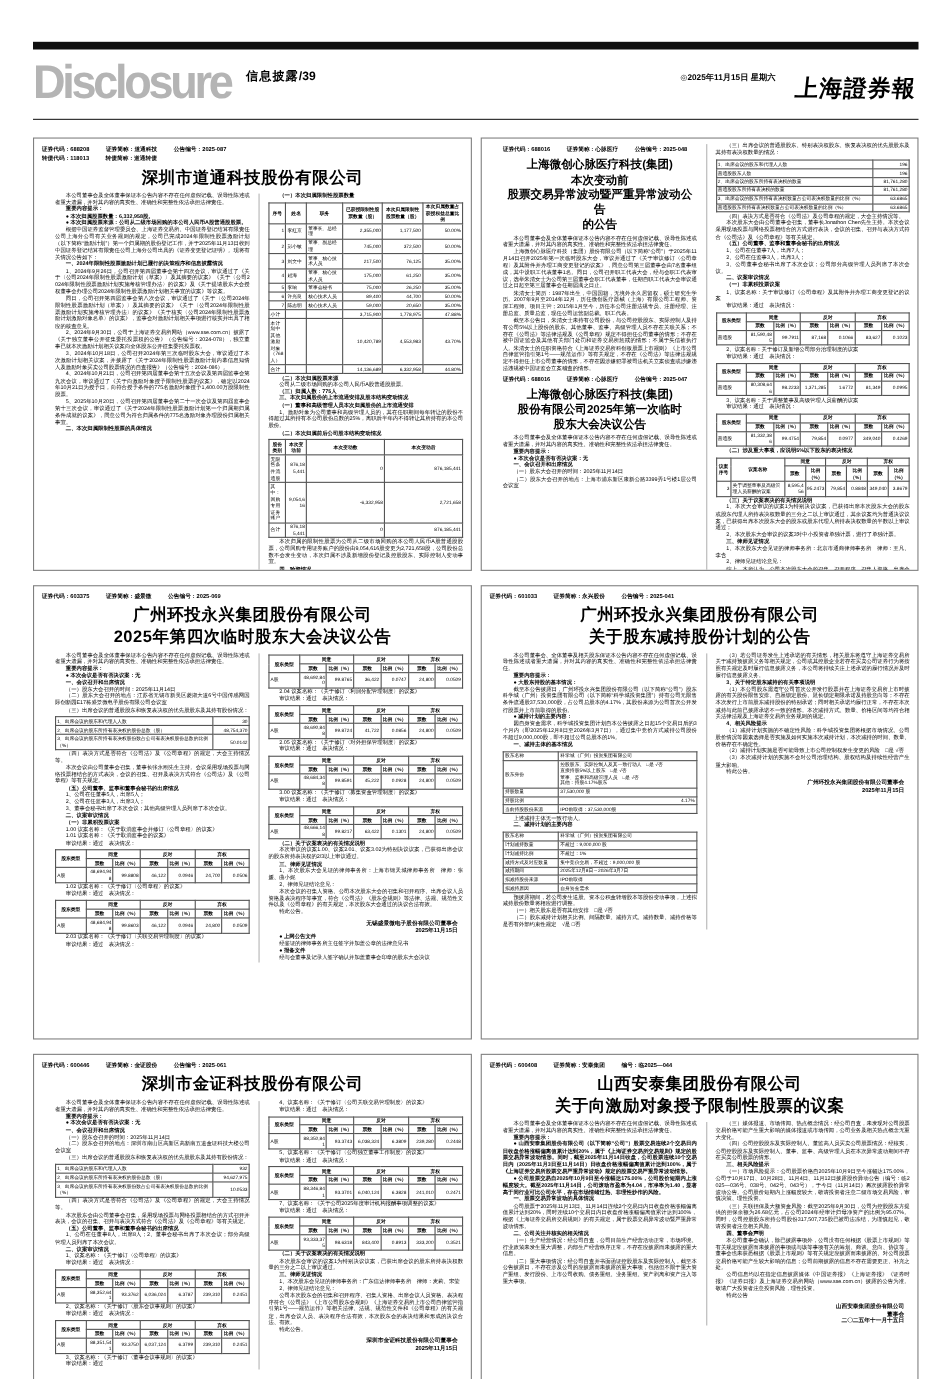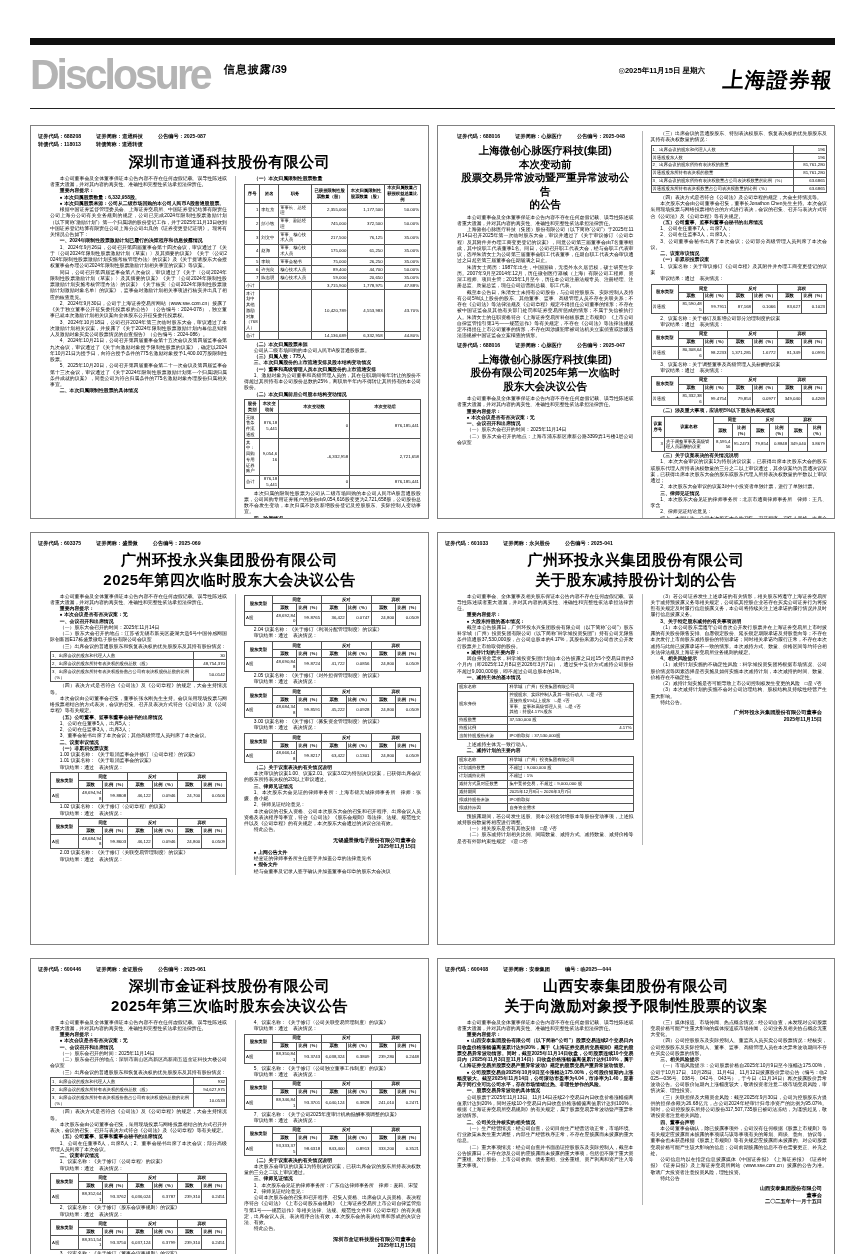--- a/index.html
+++ b/index.html
@@ -792,21 +792,20 @@
       <section class="box">
         <div class="meta">
           <div class="meta-row">
             <span>证券代码：600446</span>
             <span>证券简称：金证股份</span>
             <span>公告编号：2025-061</span>
           </div>
         </div>
         <h2 class="title">
           <div>深圳市金证科技股份有限公司</div>
-          <div>2025年第三次临时股东会决议公告</div>
         </h2>
         <div class="cols">
           <div class="col">
             <p class="para"><span>本公司董事会及全体董事保证本公告内容不存在任何虚假记载、误导性陈述或者重大遗漏，并对其内容的真实性、准确性和完整性依法承担法律责任。</span></p>
             <p class="h"><span>重要内容提示：</span></p>
             <p class="bullet"><span>● </span><span>本次会议是否有否决议案：无</span></p>
             <p class="h"><span>一、会议召开和出席情况</span></p>
             <p class="para"><span>（一）股东会召开的时间：2025年11月14日</span></p>
             <p class="para"><span>（二）股东会召开的地点：深圳市南山区高新区高新南五道金证科技大楼公司会议室</span></p>
             <p class="para"><span>（三）出席会议的普通股股东和恢复表决权的优先股股东及其持有股份情况：</span></p>

